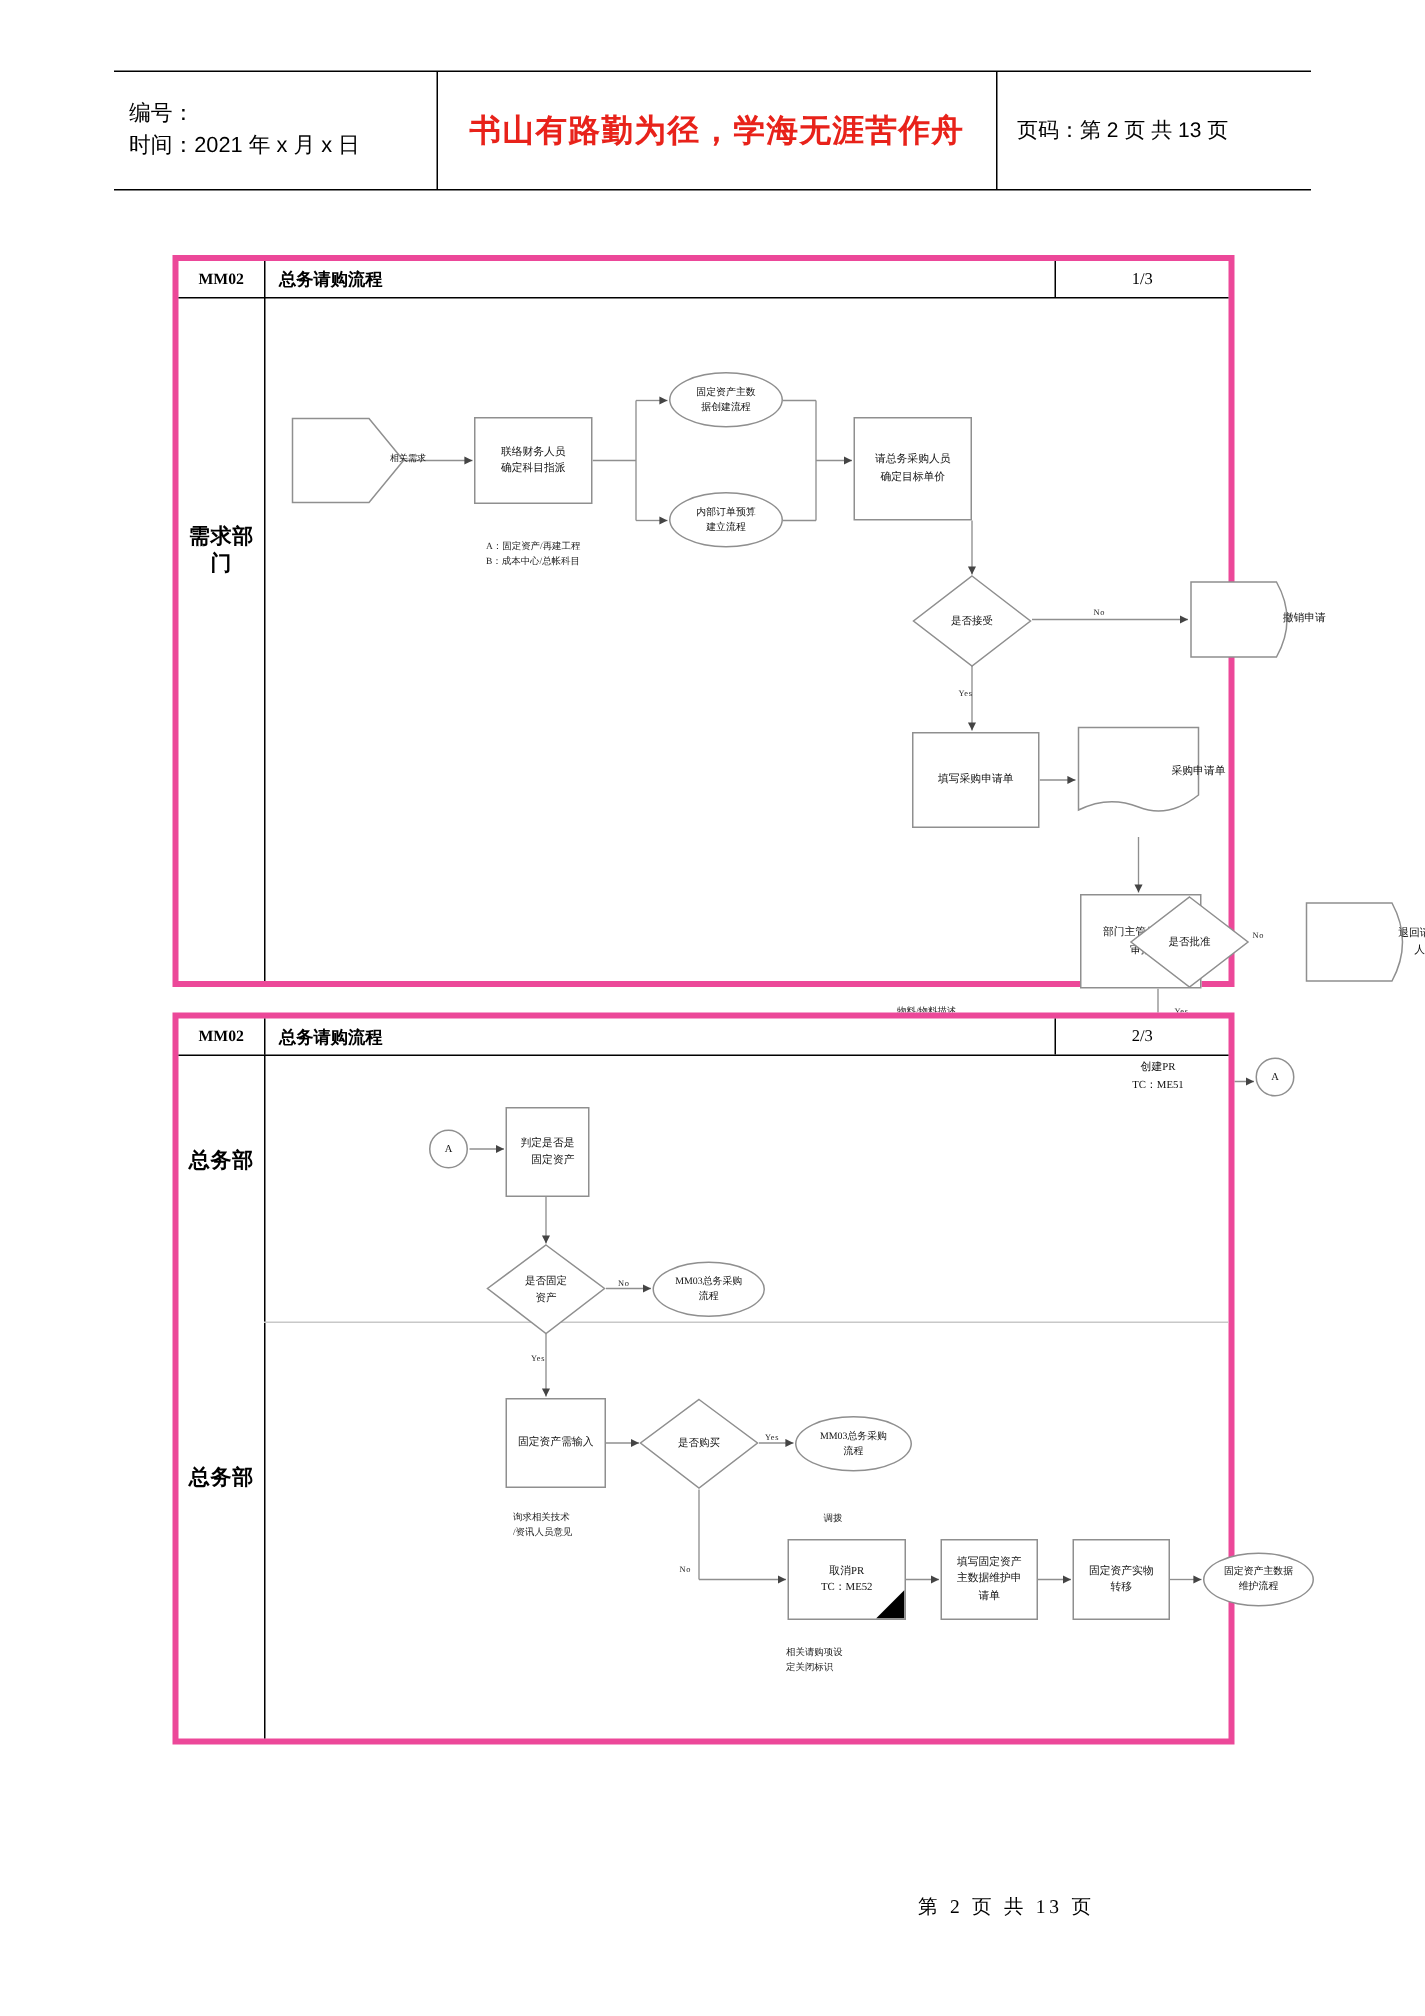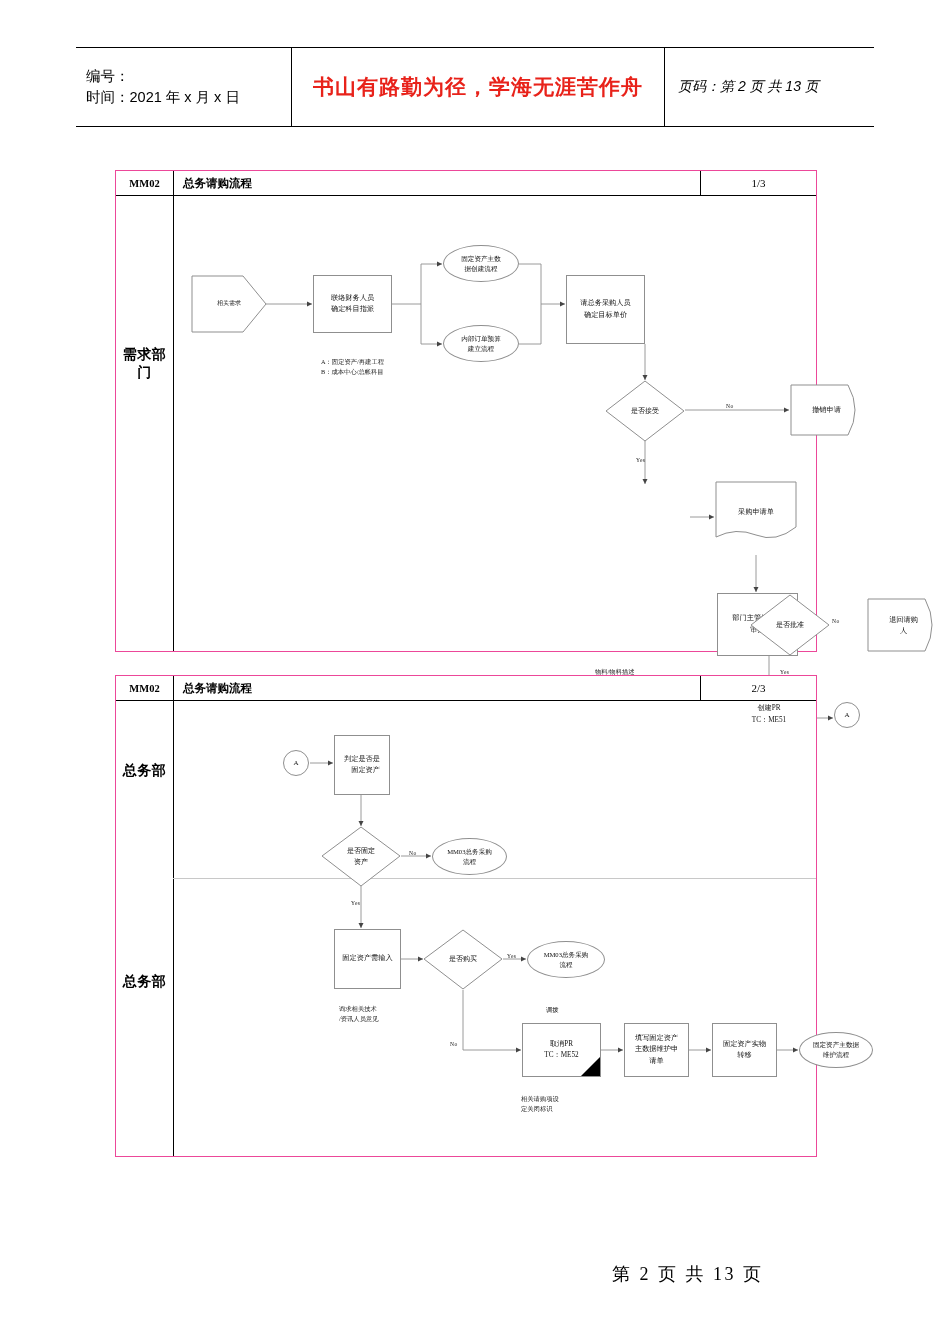--- a/index.html
+++ b/index.html
@@ -21,25 +21,25 @@
   .hdr-left{width:205px;padding-left:10px;}
   .hdr-left div{font-size:14.5px;line-height:1.45;white-space:nowrap;}
   .hdr-mid{
     flex:1;border-left:1.5px solid #000;border-right:1.5px solid #000;
     align-items:center;justify-content:center;display:flex;
   }
   .hdr-mid span{
     color:#e8221a;font-size:21px;font-weight:bold;letter-spacing:1px;
     font-family:"Liberation Serif","DejaVu Serif",serif;
   }
-  .hdr-right{width:196px;padding-left:13px;font-style:italic;}
+  .hdr-right{width:196px;padding-left:13px;}
   .hdr-right span{font-size:14px;white-space:nowrap;}
 
   
-  .panel{position:absolute;left:115px;width:700px;border:1px solid #ec4899;background:#fff;}
+  .panel{position:absolute;left:115px;width:700px;border:4px solid #ec4899;background:#fff;}
   #panel1{top:170px;height:480px;}
   #panel2{top:675px;height:480px;}
 
   .panel-title{
     position:relative;height:24px;border-bottom:1px solid #000;
     display:flex;align-items:center;
   }
   .pt-code{
     width:57px;height:100%;display:flex;align-items:center;justify-content:center;
     border-right:1px solid #000;font-size:10.5px;font-weight:bold;
@@ -94,40 +94,41 @@
     display:flex;align-items:center;justify-content:center;text-align:center;
     font-size:7px;line-height:1.5;color:#111;
     font-family:"Liberation Serif","DejaVu Serif",serif;
   }
   .shp-wrap{position:absolute;}
   .shp-wrap svg{position:absolute;left:0;top:0;}
   .shp-txt{
     position:absolute;left:0;top:0;width:100%;height:100%;
     display:flex;align-items:center;justify-content:center;text-align:center;
     font-size:7.2px;line-height:1.55;color:#111;
-    font-family:Liberation Sans, sans-serif;
+    font-family:Liberation Serif, serif;
+    padding-left:40px;
   }
   .note{
     position:absolute;font-size:6.3px;line-height:1.65;color:#222;white-space:pre-line;
     font-family:"Liberation Serif","DejaVu Serif",serif;
   }
   .edge-lbl{
     position:absolute;font-size:5.6px;color:#222;letter-spacing:.4px;
     font-family:"Liberation Serif","DejaVu Serif",serif;
   }
   .corner-mark{position:absolute;width:0;height:0;border-style:solid;}
 
   svg.wires{position:absolute;left:0;top:0;overflow:visible;pointer-events:none;}
 
   
   .doc-footer{
     position:absolute;left:0;top:1262px;width:950px;text-align:center;
   }
   .doc-footer span{
-    font-size:18px;letter-spacing:2.5px;
+    font-size:13px;letter-spacing:2.5px;
     font-family:"Liberation Serif","DejaVu Serif",serif;
   }
   .footer-inner{position:absolute;left:612px;top:0;}
 </style>
 </head>
 <body>
 
 <div class="doc-header">
   <div class="hdr-cell hdr-left">
     <div>编号：</div>
@@ -225,20 +226,21 @@
     <div class="edge-lbl" style="left:553px;top:208px;">No</div>
     <div class="edge-lbl" style="left:463px;top:262px;">Yes</div>
 
     <div class="shp-wrap" style="left:617px;top:189px;width:73px;height:52px;">
       <svg width="73" height="52">
           <path d="M1,1 H58 Q72,26 58,51 H1 Z" fill="#fff" stroke="#8f8f8f" stroke-width="1"></path>
         </svg>
       <div class="shp-txt" style="padding-right:10px;">撤销申请</div>
     </div>
 
+    <div class="node proc" style="left:432px;top:290px;width:85px;height:64px;">填写采购申请单</div>
 
     <div class="shp-wrap" style="left:542px;top:286px;width:82px;height:62px;">
       <svg width="82" height="62">
           <path d="M1,1 H81 V46 Q61,62 41,54 Q21,46 1,56 Z" fill="#fff" stroke="#8f8f8f" stroke-width="1"></path>
         </svg>
       <div class="shp-txt" style="padding-bottom:14px;">采购申请单</div>
     </div>
 
     <div class="node proc" style="left:544px;top:398px;width:81px;height:63px;white-space:pre-line;">部门主管依权责
 审批</div>

